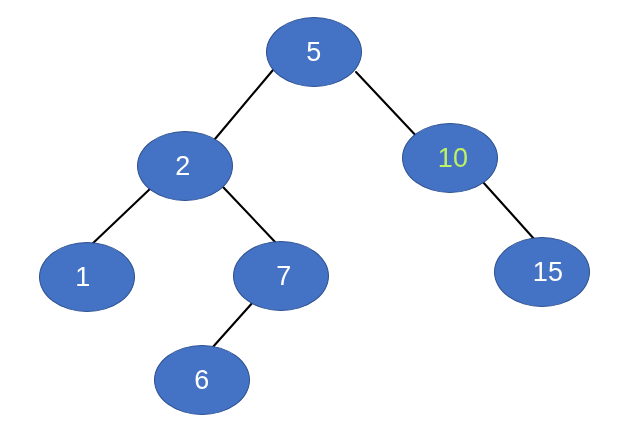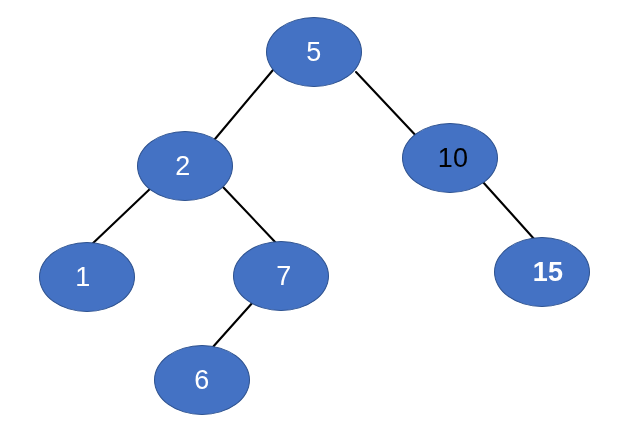--- a/index.html
+++ b/index.html
@@ -74,29 +74,29 @@
     </svg>
 
   <div id="node-layer" style="width: 635px; height: 443px;">
       <div class="tree-node" style="left: 266px; top: 17px; width: 96px; height: 70px; background: rgb(68, 114, 196); border-color: rgb(46, 82, 143);">
         <span class="node-label" style="color: rgb(255, 255, 255);">5</span>
       </div>
       <div class="tree-node" style="left: 137px; top: 131px; width: 96px; height: 70px; background: rgb(68, 114, 196); border-color: rgb(46, 82, 143);">
         <span class="node-label" style="color: rgb(255, 255, 255); transform: translateX(-2px);">2</span>
       </div>
       <div class="tree-node" style="left: 402px; top: 123px; width: 96px; height: 70px; background: rgb(68, 114, 196); border-color: rgb(46, 82, 143);">
-        <span class="node-label" style="color: #000000; transform: translateX(3px);">10</span>
+        <span class="node-label" style="color: #bef264; transform: translateX(3px);">10</span>
       </div>
       <div class="tree-node" style="left: 39px; top: 242px; width: 96px; height: 70px; background: rgb(68, 114, 196); border-color: rgb(46, 82, 143);">
         <span class="node-label" style="color: rgb(255, 255, 255); transform: translateX(-4px);">1</span>
       </div>
       <div class="tree-node" style="left: 233px; top: 241px; width: 96px; height: 70px; background: rgb(68, 114, 196); border-color: rgb(46, 82, 143);">
         <span class="node-label" style="color: rgb(255, 255, 255); transform: translateX(3px);">7</span>
       </div>
       <div class="tree-node" style="left: 494px; top: 237px; width: 96px; height: 70px; background: rgb(68, 114, 196); border-color: rgb(46, 82, 143);">
-        <span class="node-label" style="color: rgb(255, 255, 255); transform: translateX(6px); font-weight: bold;">15</span>
+        <span class="node-label" style="color: rgb(255, 255, 255); transform: translateX(6px);">15</span>
       </div>
       <div class="tree-node" style="left: 154px; top: 345px; width: 96px; height: 70px; background: rgb(68, 114, 196); border-color: rgb(46, 82, 143);">
         <span class="node-label" style="color: rgb(255, 255, 255);">6</span>
       </div>
     </div>
 
 </div>
 
 </body></html>

